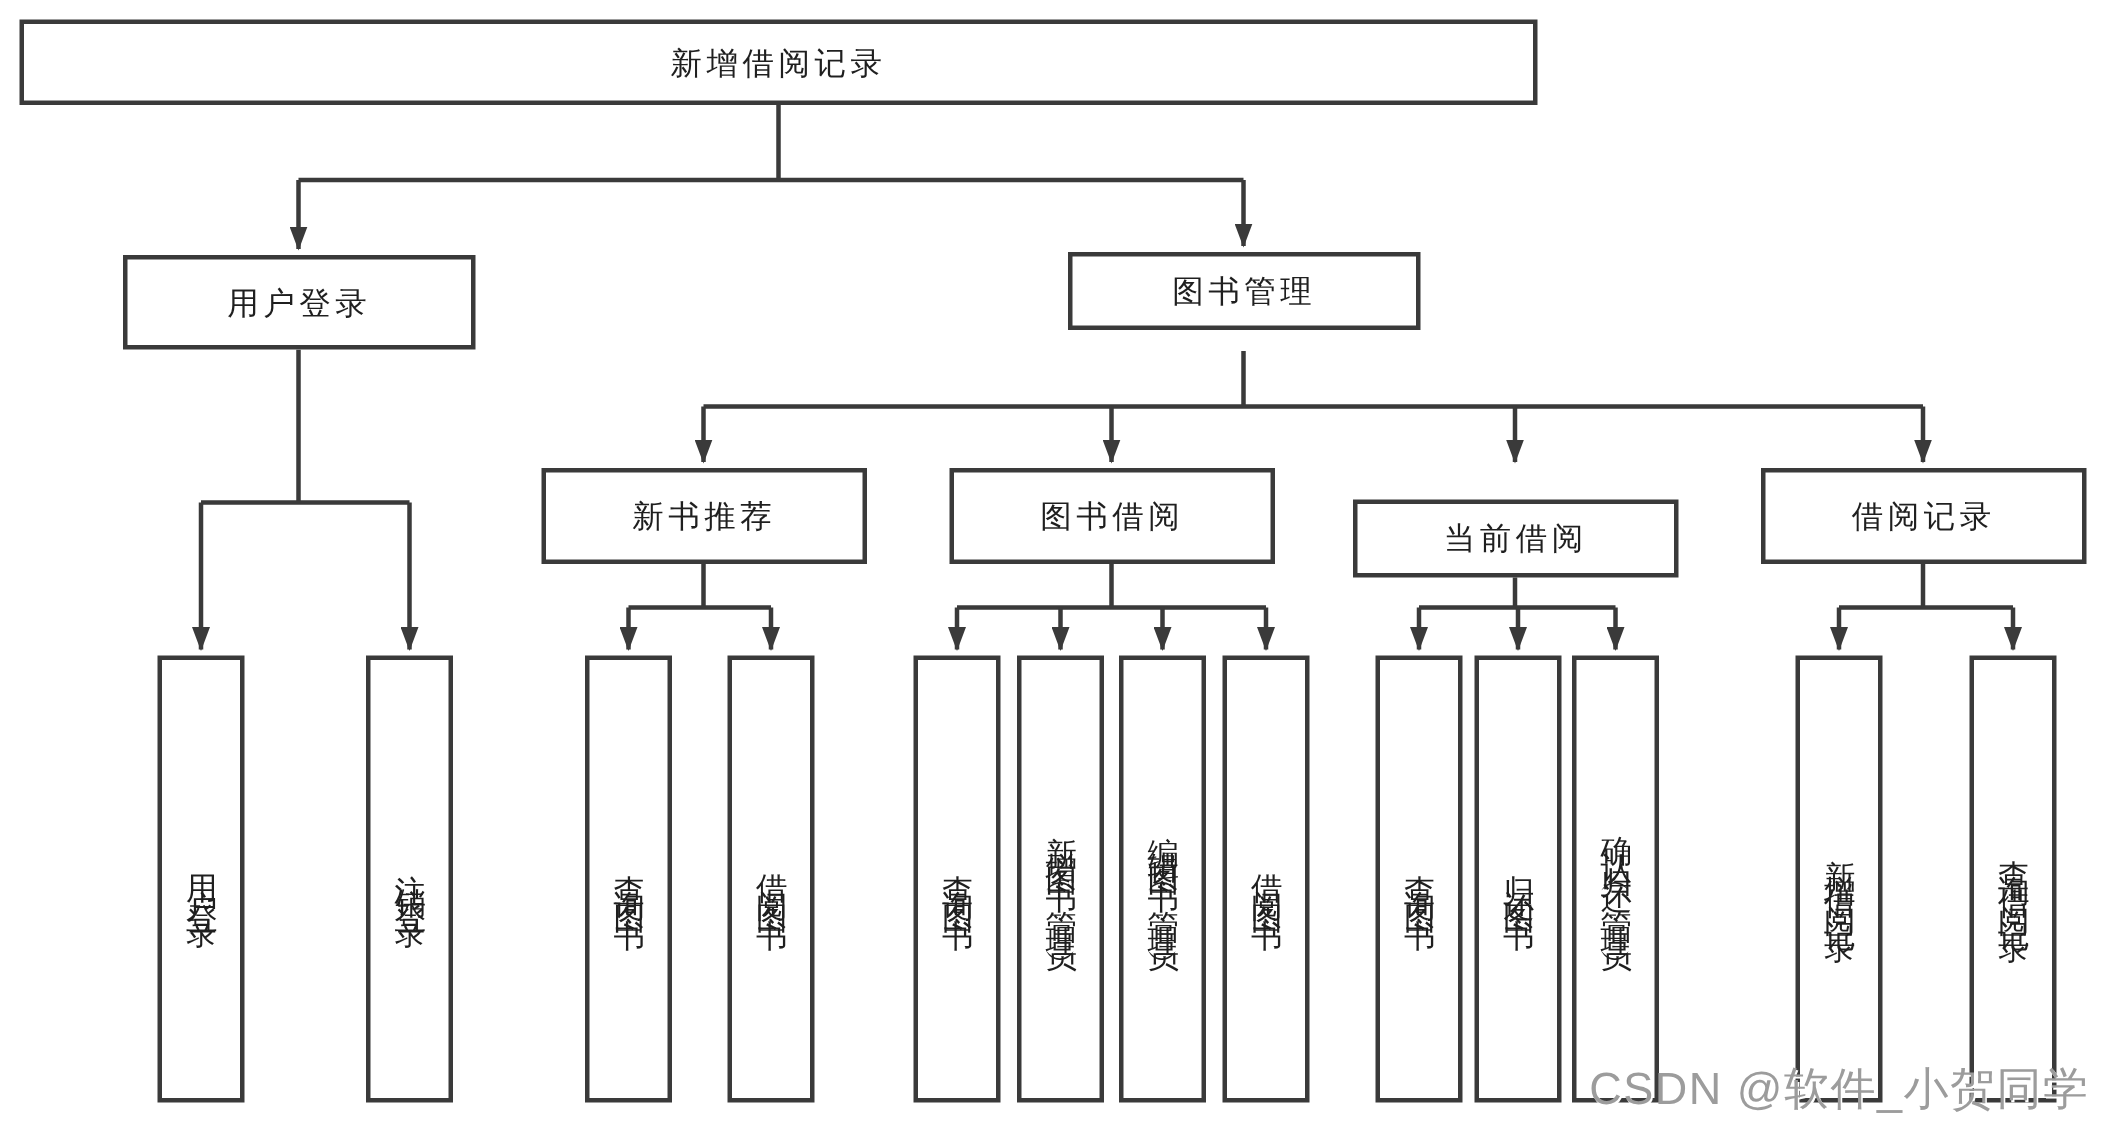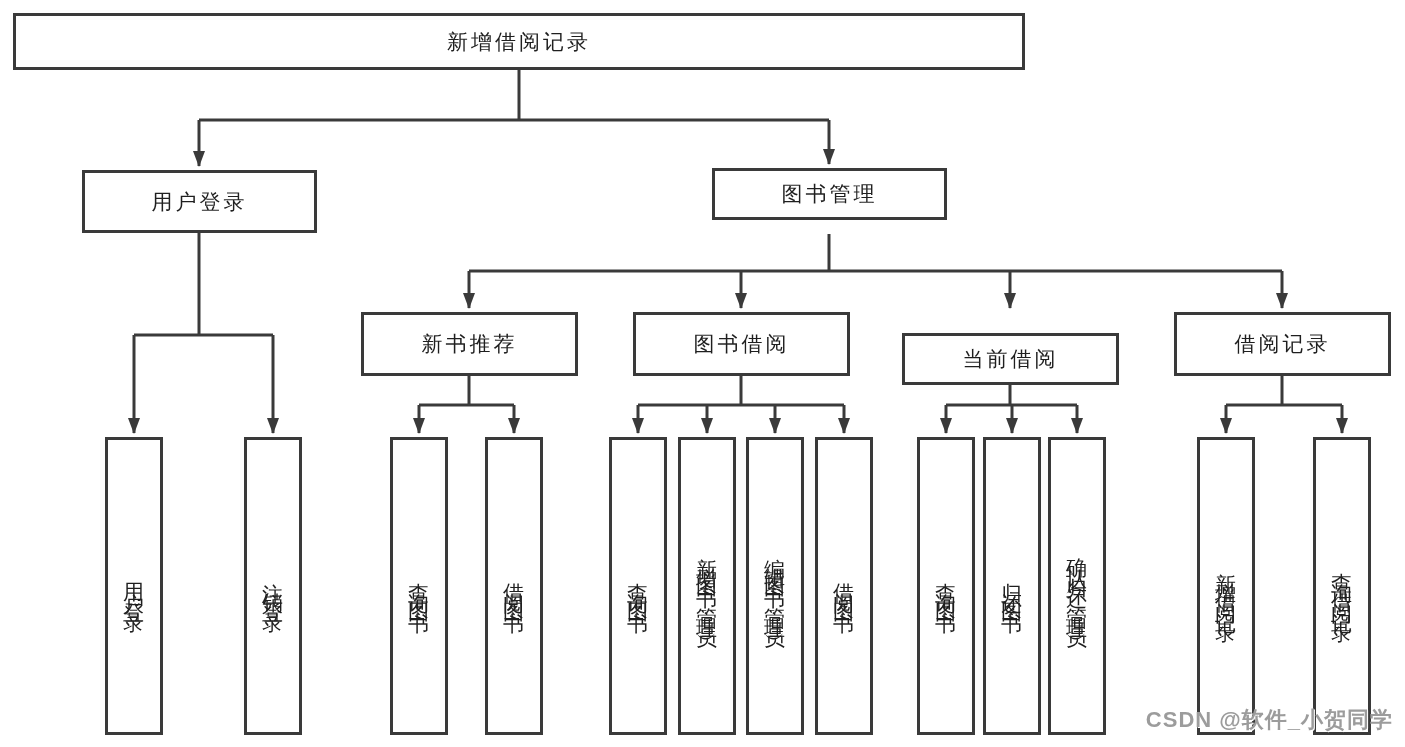--- a/index.html
+++ b/index.html
@@ -72,28 +72,27 @@
   #lf-bb-borrow      { left: 815px; }
   #lf-cb-query       { left: 917px; }
   #lf-cb-return      { left: 983px; }
   #lf-cb-confirm     { left: 1048px; }
   #lf-br-add-record  { left: 1197px; }
   #lf-br-query-record{ left: 1313px; }
 
   .watermark {
     position: absolute;
     right: 12px;
-    bottom: 12px;
-    font-size: 22px;
+    bottom: 0;
+    font-size: 30px;
     color: #9c9c9c;
     letter-spacing: 1px;
     text-shadow: 1px 1px 0 #ffffff;
     z-index: 3;
     white-space: nowrap;
-    font-weight: bold;
   }
 </style>
 </head>
 <body>
 
 <div class="canvas">
 
   <svg class="connectors" viewBox="0 0 1405 747" xmlns="http://www.w3.org/2000/svg">
     <defs>
       <marker id="arrow" viewBox="0 0 12 16" refX="6" refY="15" markerWidth="12" markerHeight="16" markerUnits="userSpaceOnUse" orient="0">

